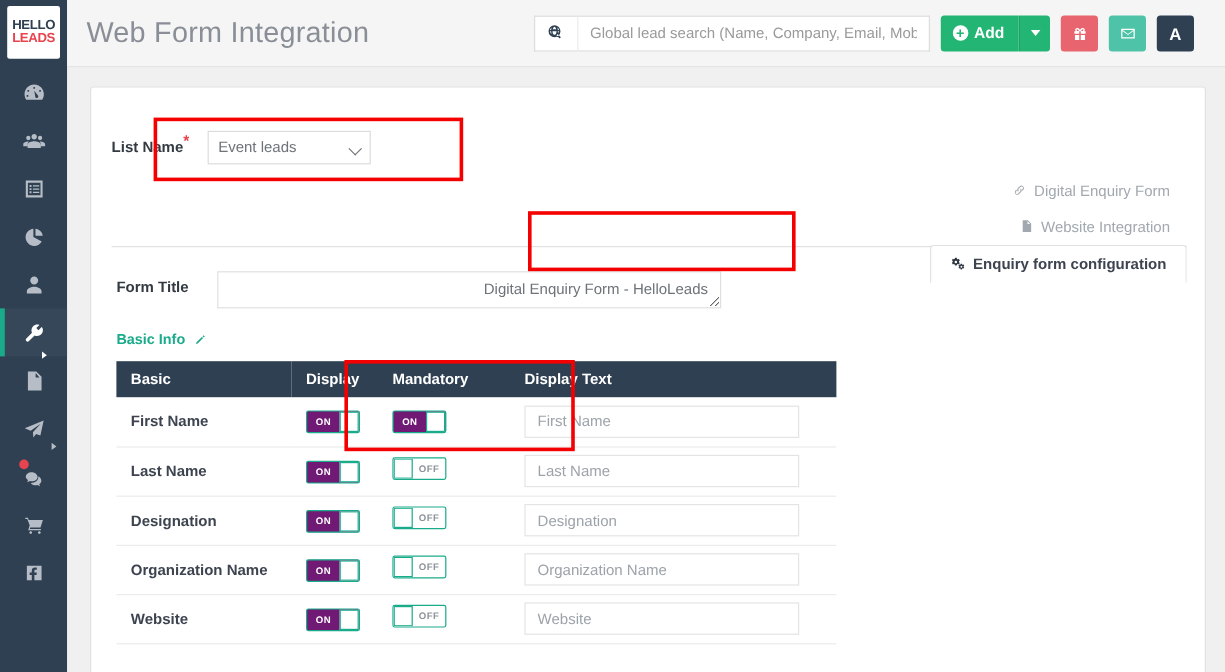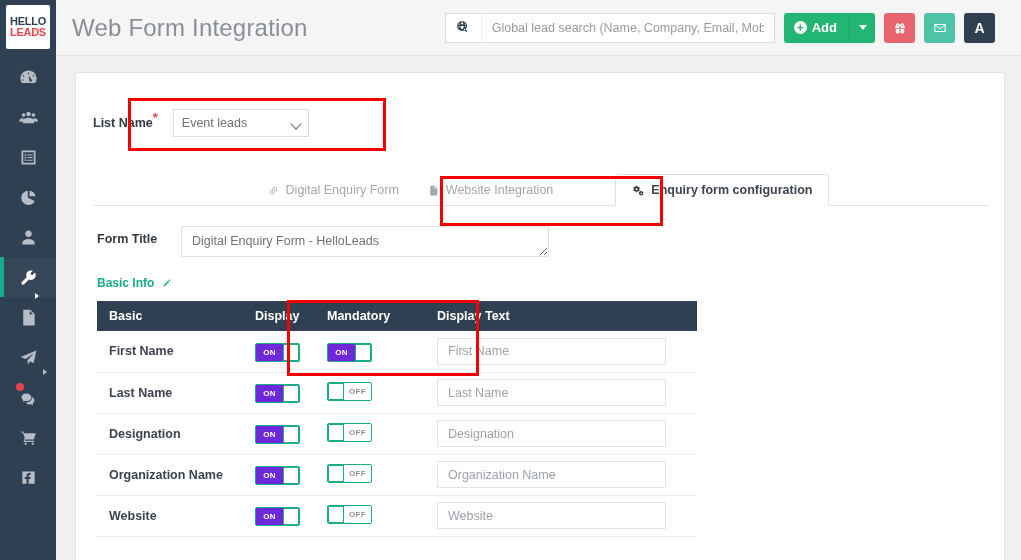--- a/index.html
+++ b/index.html
@@ -166,20 +166,21 @@
 
   
   .tabs {
     margin-top: 36px;
     margin-left: 17px;
     width: 896px;
     border-bottom: 1px solid #e2e2e2;
     display: flex; align-items: flex-end; justify-content: center;
     height: 33px;
     position: relative;
+    flex-direction: column;
   }
   .tab {
     display: flex; align-items: center; gap: 6px;
     font-size: 12.5px; color: #a2a8af;
     padding: 7px 13px; cursor: pointer;
     background: transparent; border: 1px solid transparent;
     white-space: nowrap;
   }
   .tab svg { width: 13px; height: 13px; fill: #a2a8af; flex: 0 0 13px; }
   .tab.active {
@@ -194,25 +195,25 @@
   
   .formtitle-row {
     display: flex; align-items: flex-start;
     margin: 20px 0 12px 21px;
   }
   .formtitle-label {
     font-size: 12.5px; font-weight: bold; color: #333a42;
     padding-top: 6px; width: 84px;
   }
   .formtitle-input {
-    width: 368px; height: 31px;
+    width: 420px; height: 31px;
     border: 1px solid #e0e0e0; background: #ffffff;
     padding: 7px 10px; font-size: 12.5px; color: #6d7379;
     font-family: "Liberation Sans", sans-serif;
-    resize: vertical; outline: none; overflow: hidden;
+    resize: vertical; outline: none; overflow: hidden; text-align: right;
   }
 
   .basic-info {
     margin: 19px 0 0 21px;
     display: flex; align-items: center; gap: 6px;
   }
   .basic-info-text { font-size: 12px; color: #1aab8a; font-weight: bold; }
   .basic-info svg { width: 13px; height: 13px; fill: #1aab8a; }
 
   
@@ -247,21 +248,21 @@
     user-select: none;
   }
   .toggle .lbl {
     font-size: 8px; font-weight: bold; letter-spacing: 0.3px;
     flex: 1; text-align: center; line-height: 17px;
   }
   .toggle .knob {
     width: 16px; height: 17px; background: #ffffff;
     border: 1px solid #1aab8a; box-sizing: border-box;
   }
-  .toggle.on { background: #6d28d9; }
+  .toggle.on { background: #701a75; }
   .toggle.on .lbl { color: #ffffff; order: 1; }
   .toggle.on .knob { order: 2; }
   .toggle.off { background: #ffffff; }
   .toggle.off .lbl { color: #8d949b; order: 2; }
   .toggle.off .knob { order: 1; }
 
   .disp-input {
     width: 229px; height: 27px;
     border: 1px solid #e4e4e4; background: #ffffff;
     font-size: 12.5px; color: #7b8188;

